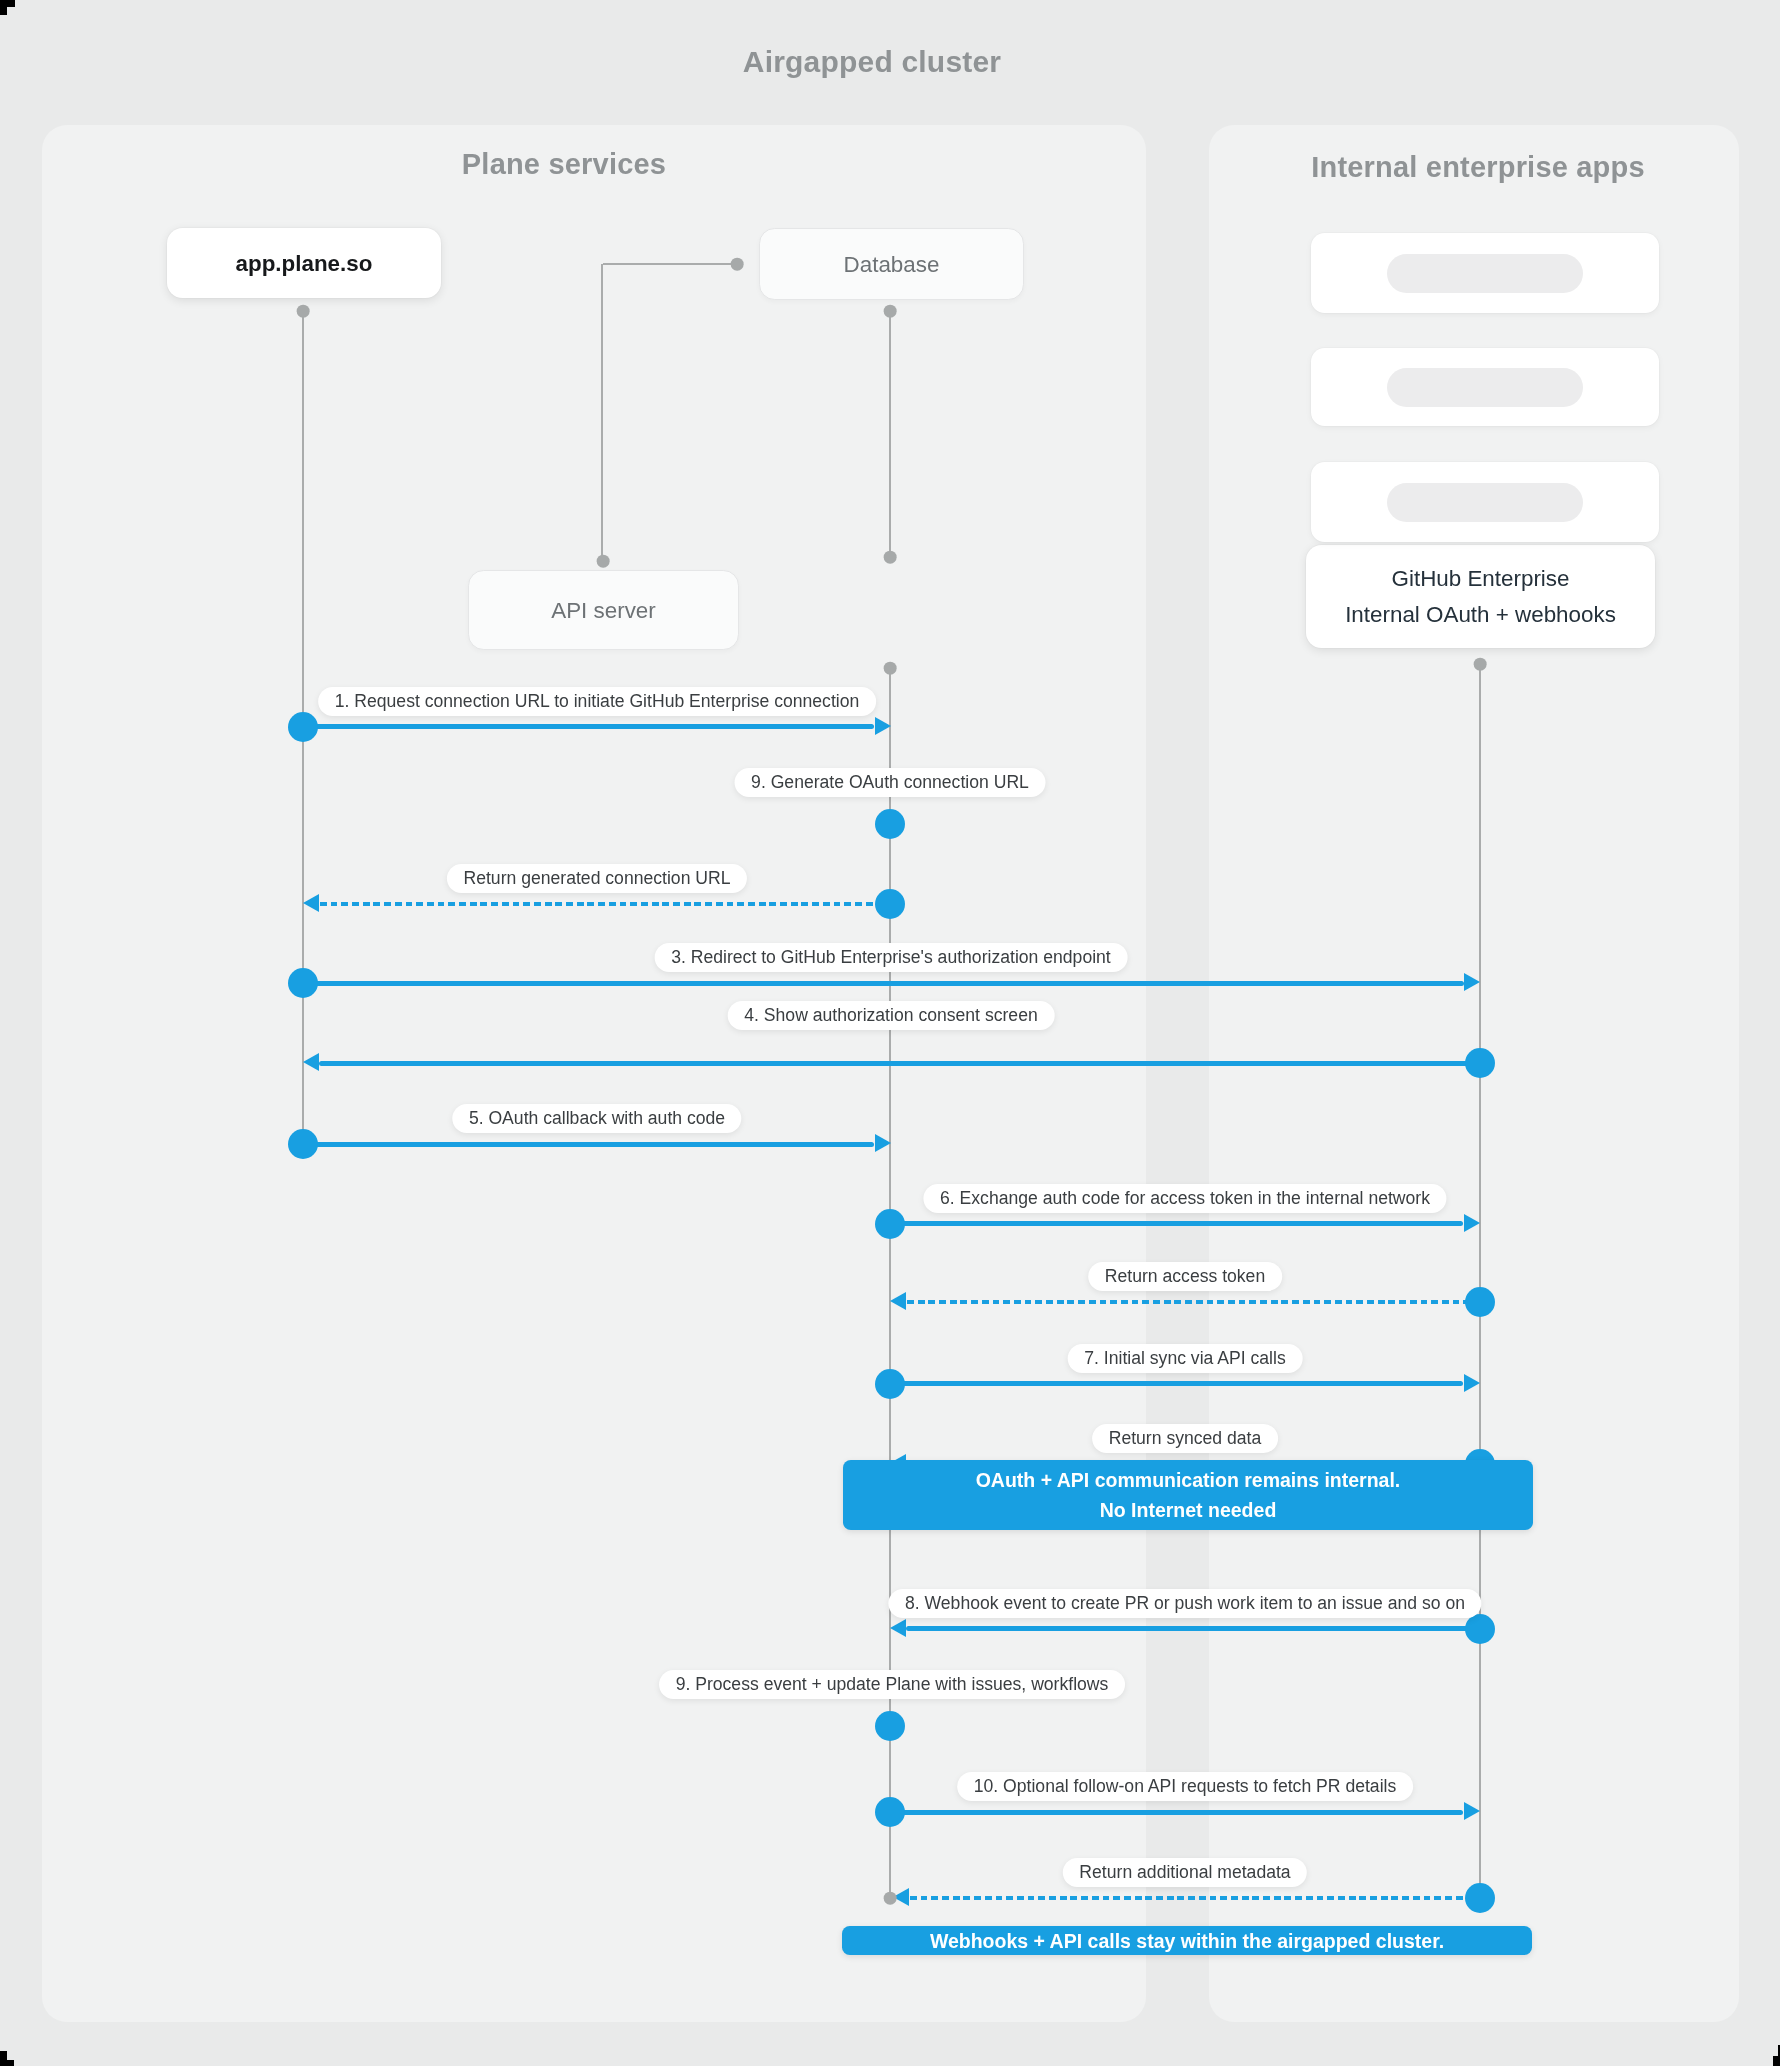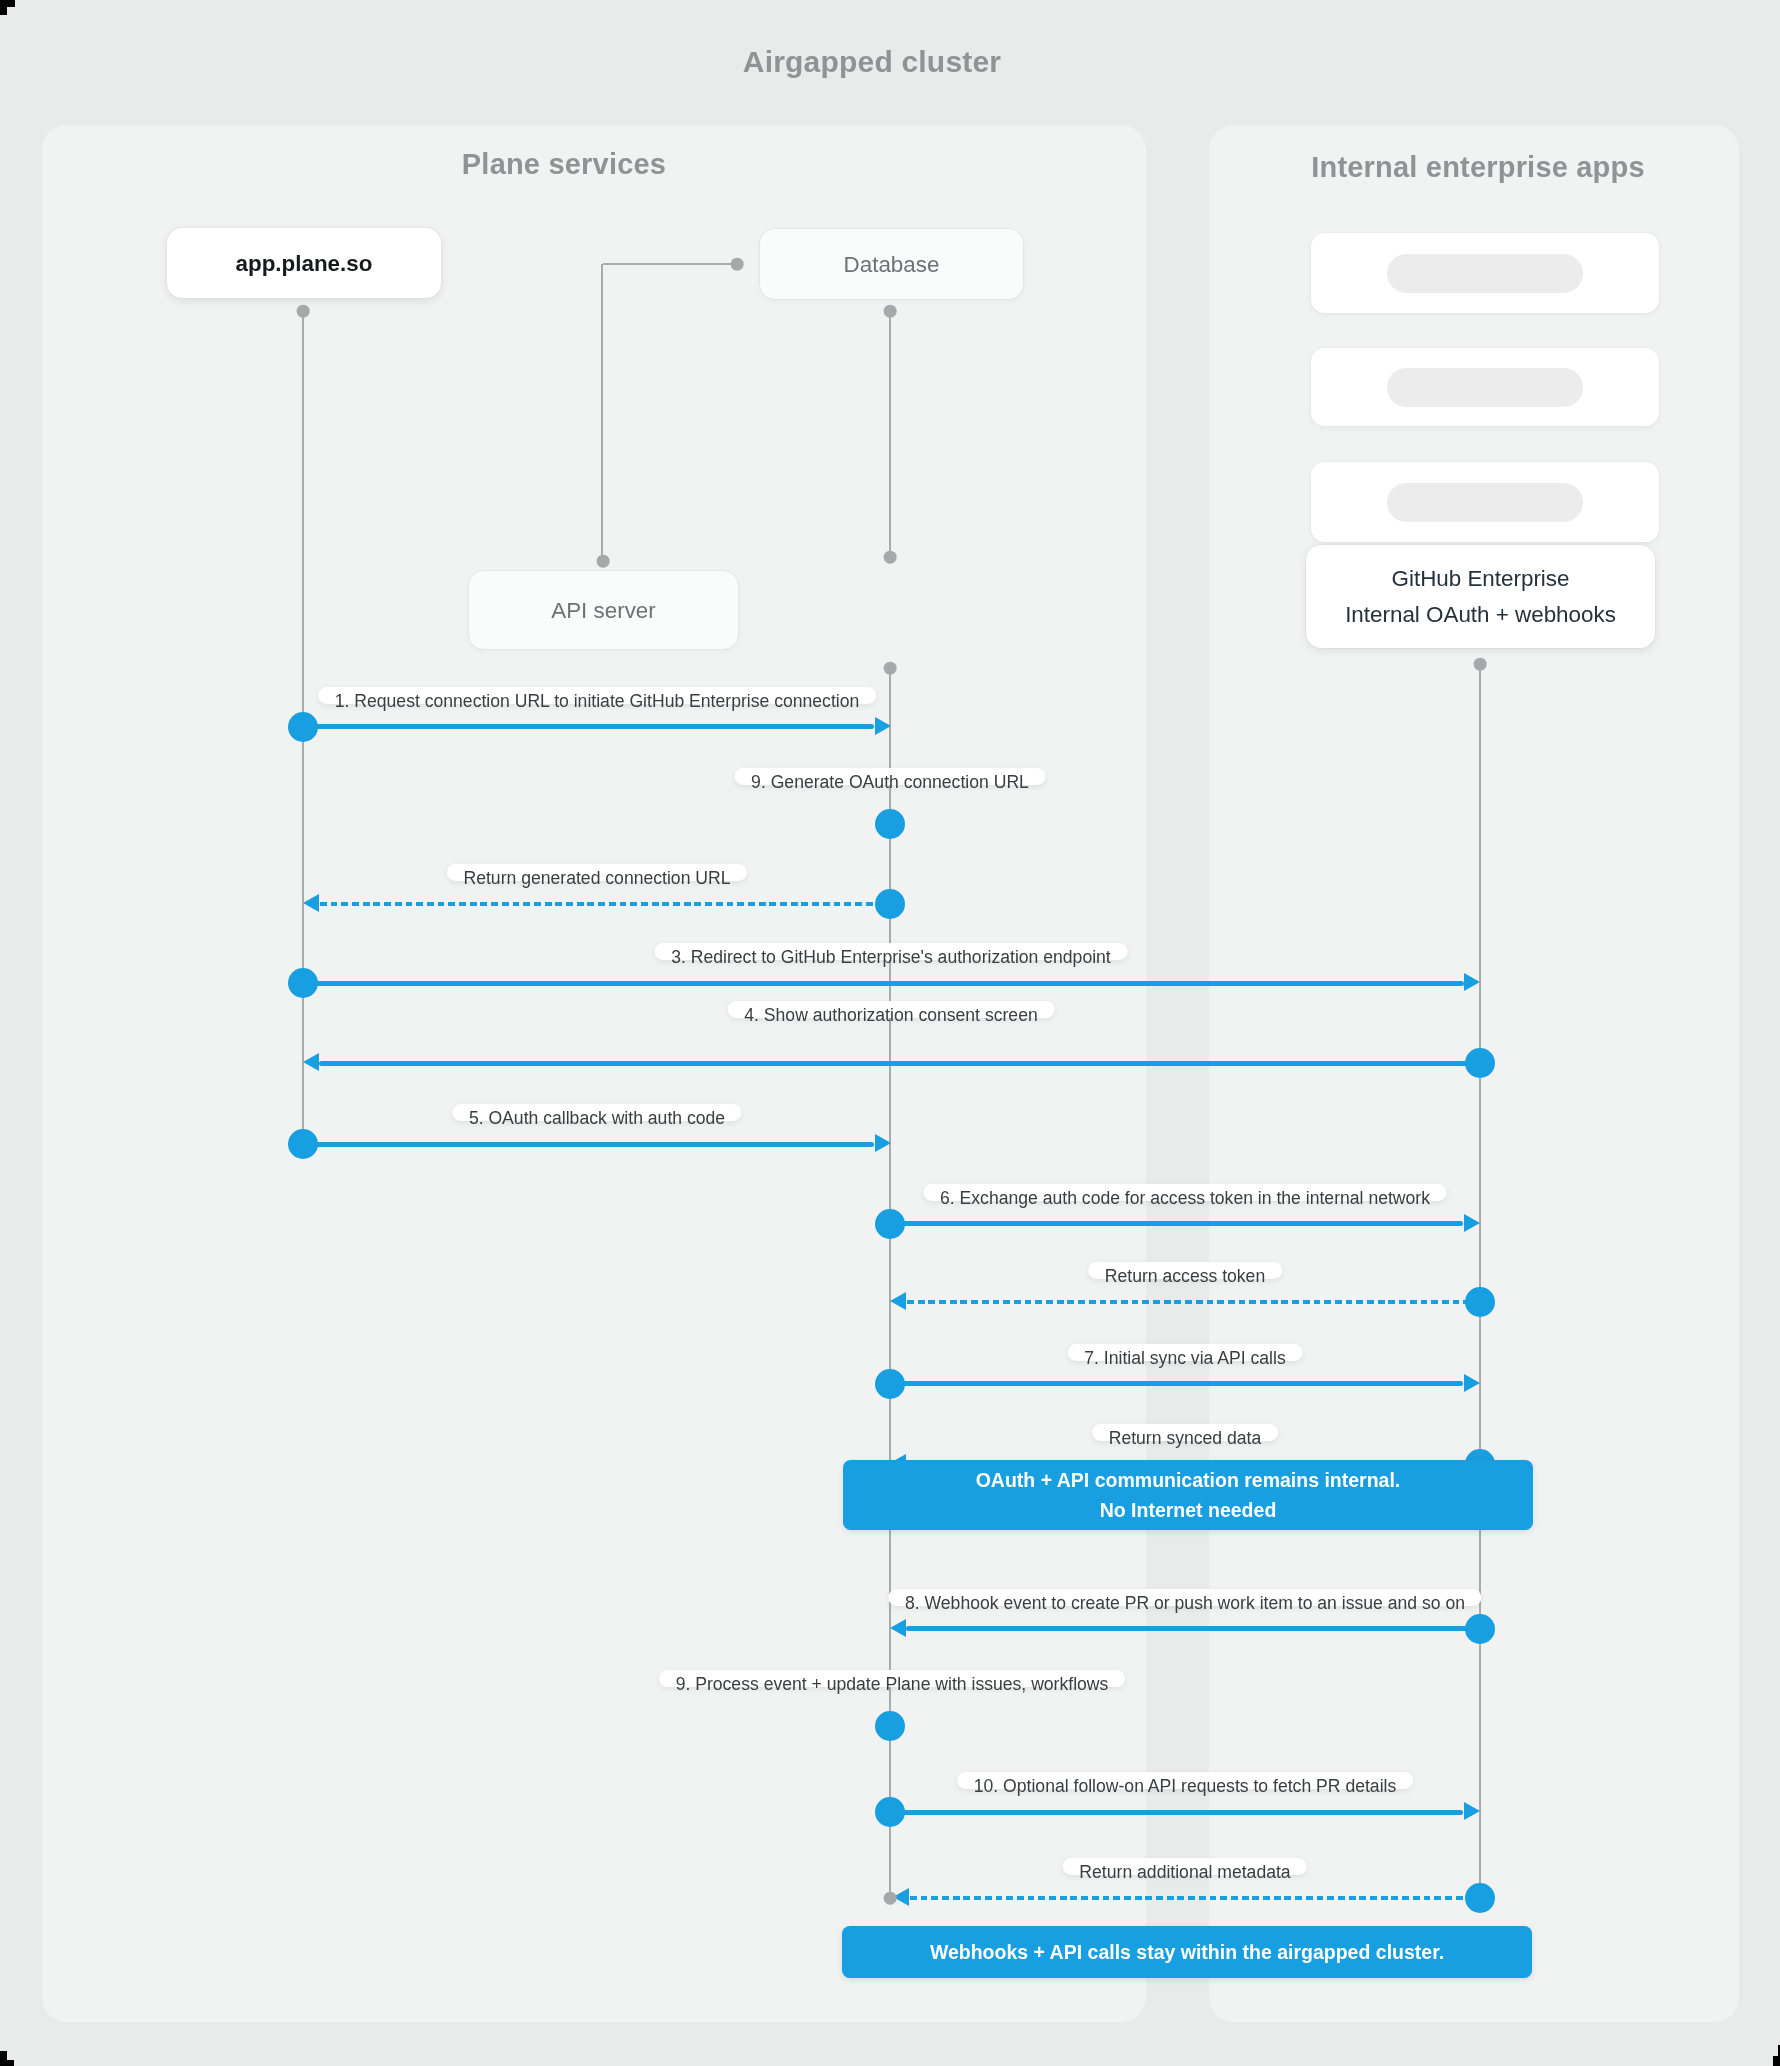--- a/index.html
+++ b/index.html
@@ -23,21 +23,21 @@
   .ph-pill{position:absolute;background:#ececed;border-radius:19.5px;z-index:9;}
   .vline{position:absolute;width:2.4px;background:var(--line);z-index:5;}
   .hline{position:absolute;height:2.4px;background:var(--line);z-index:5;}
   .gdot{position:absolute;width:12.7px;height:12.7px;border-radius:50%;background:var(--gdot);transform:translate(-50%,-50%);z-index:26;}
   .bdot{position:absolute;width:30px;height:30px;border-radius:50%;background:var(--blue);transform:translate(-50%,-50%);z-index:20;}
   .sline{position:absolute;height:4.9px;background:var(--blue);border-radius:2.9px;z-index:10;}
   .dline{position:absolute;height:4.4px;background:repeating-linear-gradient(90deg,var(--blue) 0 6.8px,transparent 6.8px 10.7px);z-index:10;}
   .head{position:absolute;width:0;height:0;z-index:12;}
   .head.r{border-top:9.8px solid transparent;border-bottom:9.8px solid transparent;border-left:16.6px solid var(--blue);}
   .head.l{border-top:9.8px solid transparent;border-bottom:9.8px solid transparent;border-right:16.6px solid var(--blue);}
-  .pill{position:absolute;transform:translateX(-50%);height:17px;line-height:29px;background:#ffffff;border-radius:15.6px;padding:0 16.6px;font-size:17.6px;font-weight:500;color:#3a3e41;white-space:nowrap;box-shadow:0 2px 5.9px rgba(0,0,0,.08);z-index:30;}
+  .pill{position:absolute;transform:translateX(-50%);height:29px;line-height:29px;background:#ffffff;border-radius:15.6px;padding:0 16.6px;font-size:17.6px;font-weight:500;color:#3a3e41;white-space:nowrap;box-shadow:0 2px 5.9px rgba(0,0,0,.08);z-index:30;}
   .banner{position:absolute;background:var(--blue);color:#ffffff;display:flex;flex-direction:column;align-items:center;justify-content:center;border-radius:7.8px;font-size:19.5px;font-weight:600;line-height:30px;text-align:center;z-index:40;box-shadow:0 2px 5.9px rgba(0,0,0,.10);}
   .corner{position:absolute;background:#000;z-index:50;}
 </style>
 </head>
 <body>
 
 <div class="stage">
 
   <div class="corner" style="left:0;top:0;width:6.8px;height:14.6px;"></div>
   <div class="corner" style="left:6.8px;top:0;width:7.8px;height:6.8px;"></div>
@@ -157,18 +157,18 @@
   <div class="pill" style="left:1185px;top:1772px;">10. Optional follow-on API requests to fetch PR details</div>
   <div class="sline" style="left:890px;top:1810px;width:573px;"></div>
   <div class="head r" style="left:1464px;top:1802px;"></div>
   <div class="bdot" style="left:890px;top:1812px;"></div>
 
   <div class="pill" style="left:1185px;top:1858px;">Return additional metadata</div>
   <div class="dline" style="left:910px;top:1896px;width:571px;"></div>
   <div class="head l" style="left:893px;top:1888px;"></div>
   <div class="bdot" style="left:1480px;top:1898px;"></div>
 
-  <div class="banner" style="left:842px;top:1926px;width:690px;height:52px;">
+  <div class="banner" style="left:842px;top:1926px;width:690px;height:29px;">
     <span>Webhooks + API calls stay within the airgapped cluster.</span>
   </div>
 
 </div>
 
 
 </body></html>

